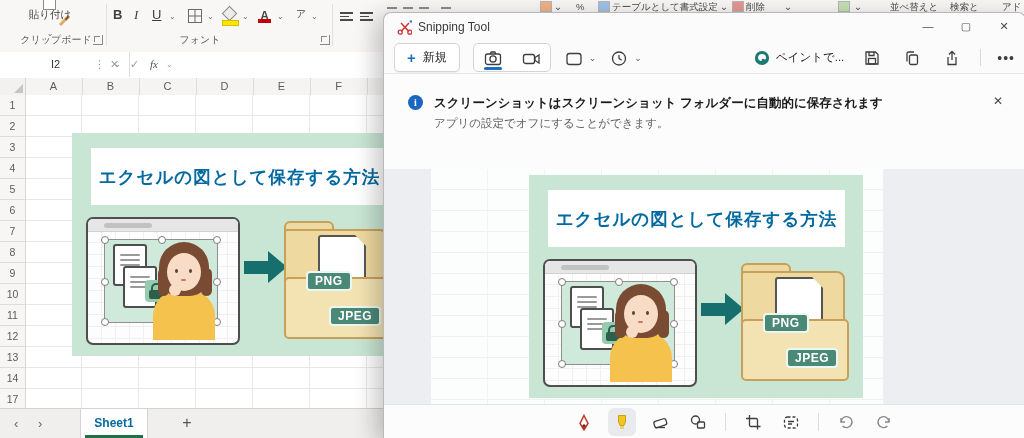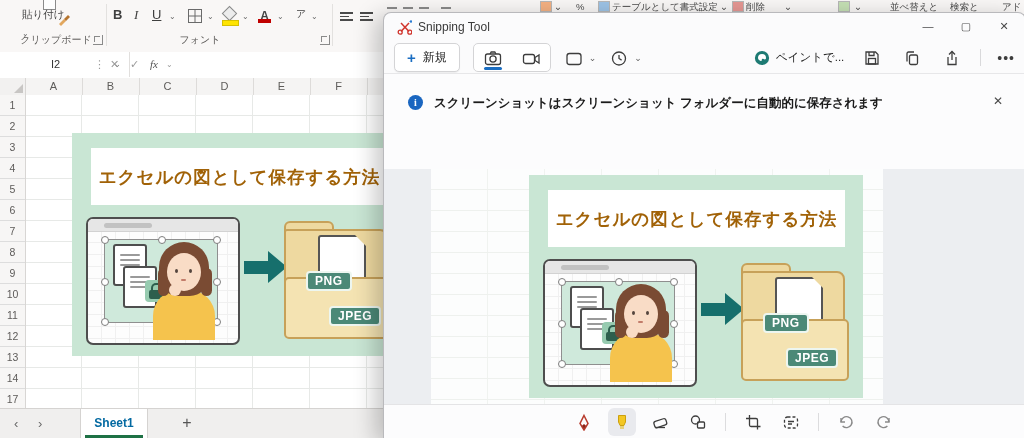--- a/index.html
+++ b/index.html
@@ -7,21 +7,21 @@
           font-family:"Liberation Sans",sans-serif;color:#333;}
   .abs{position:absolute;}
   i,em{font-style:normal;}
 
   
   .xl-ribbon{position:absolute;left:0;top:0;width:1024px;height:52px;background:#f9f7f6;border-bottom:1px solid #e1dfdd;}
   .xl-ribbon-topfrag{position:absolute;left:380px;top:0;width:644px;height:12px;overflow:hidden;font-size:9.5px;color:#4a4a4a;}
   .frag{position:absolute;top:1px;white-space:nowrap;}
   .dash{position:absolute;top:7px;width:10px;height:2px;background:#8a8a8a;}
   .minicell{position:absolute;top:1px;width:10px;height:9px;border:1px solid #b7b7b7;background:#fff;}
-  .paste-btn{position:absolute;left:22px;top:2px;width:56px;height:44px;border-radius:3px;}
+  .paste-btn{position:absolute;left:22px;top:2px;width:56px;height:44px;text-align:center;border-radius:3px;}
   .paste-btn .lbl{display:block;font-size:10.5px;color:#444;margin-top:6px;}
   .chev{color:#6a6a6a;font-size:8px;line-height:8px;}
   .grp-label{position:absolute;top:33px;font-size:10px;color:#5f5d5b;}
   .launcher{position:absolute;top:35px;width:9px;height:9px;border-right:1px solid #8a8a8a;border-bottom:1px solid #8a8a8a;}
   .launcher::after{content:"";position:absolute;left:1px;top:1px;width:5px;height:5px;border-left:1px solid #8a8a8a;border-top:1px solid #8a8a8a;}
   .vsep{position:absolute;top:4px;width:1px;height:42px;background:#e3e1df;}
   .rbtn{position:absolute;top:7px;font-size:13px;color:#3f3f3f;}
   .rchev{position:absolute;top:12px;font-size:8px;color:#6a6a6a;}
   .copy-ic{position:absolute;left:43px;top:0;width:11px;height:9px;border:1px solid #8a8a8a;background:#fdfdfd;border-top:none;}
   .brush-ic{position:absolute;left:57px;top:12px;width:14px;height:13px;}
@@ -53,21 +53,21 @@
   .xl-sbar{position:absolute;left:0;top:408px;width:1024px;height:30px;background:#f0efee;border-top:1px solid #d5d3d1;}
   .snav{position:absolute;top:0;height:30px;line-height:29px;color:#6a6a6a;font-size:13px;}
   .stab{position:absolute;left:80px;top:0;width:66px;height:29px;background:#fff;border-left:1px solid #d5d3d1;border-right:1px solid #d5d3d1;
         text-align:center;line-height:29px;font-size:12px;font-weight:bold;color:#0369a1;}
   .stab::after{content:"";position:absolute;left:4px;right:4px;bottom:0;height:3px;background:#1e7145;}
   .saddp{position:absolute;left:172px;top:0;width:30px;height:30px;text-align:center;line-height:28px;font-size:16px;color:#555;}
 
   
   .art{position:absolute;width:334px;height:223px;background:#c9e6d4;}
   .art-banner{position:absolute;left:19px;top:15px;width:297px;height:57px;background:#fff;display:flex;align-items:center;justify-content:center;}
-  .art-banner span{font-size:17.5px;font-weight:bold;color:#a16207;letter-spacing:1px;white-space:nowrap;}
+  .art-banner span{font-size:17.5px;font-weight:bold;color:#0369a1;letter-spacing:1px;white-space:nowrap;}
   .art-window{position:absolute;left:14px;top:84px;width:150px;height:124px;background:#fdfdfd;border:2px solid #4e4e4e;border-radius:7px;
     background-image:repeating-linear-gradient(to bottom,transparent 0 11px,#f0f0f0 11px 12px),
                      repeating-linear-gradient(to right,transparent 0 13px,#f0f0f0 13px 14px);}
   .art-winbar{position:absolute;left:0;top:0;right:0;height:12px;background:#e6e6e6;border-radius:5px 5px 0 0;border-bottom:1px solid #d2d2d2;}
   .art-winpill{position:absolute;left:16px;top:4px;width:48px;height:5px;border-radius:3px;background:#c2c2c2;}
   .art-sel{position:absolute;left:16px;top:20px;width:112px;height:82px;background:#cfe9db;border:1px solid #8f8f8f;}
   .handle{position:absolute;width:6px;height:6px;background:#fff;border:1px solid #7e7e7e;border-radius:50%;}
   .h-tl{left:-4px;top:-4px}.h-tm{left:calc(50% - 3px);top:-4px}.h-tr{right:-4px;top:-4px}
   .h-ml{left:-4px;top:calc(50% - 3px)}.h-mr{right:-4px;top:calc(50% - 3px)}
   .h-bl{left:-4px;bottom:-4px}.h-bm{left:calc(50% - 3px);bottom:-4px}.h-br{right:-4px;bottom:-4px}
@@ -410,20 +410,21 @@
         <span class="tb-div"></span>
         <span class="dots">•••</span>
       </div>
     </div>
 
     <div class="sw-sep"></div>
 
     <div class="sw-banner">
       <span class="info-ic">i</span>
       <span class="bn-title">スクリーンショットはスクリーンショット フォルダーに自動的に保存されます</span>
+      <span class="bn-sub">アプリの設定でオフにすることができます。</span>
       <span class="bn-close">✕</span>
     </div>
 
     <div class="sw-canvas">
       <div class="snipshot"></div>
 
       <div class="art" style="left:145px;top:6px;">
         <div class="art-banner">
             <span>エクセルの図として保存する方法</span>
           </div>

